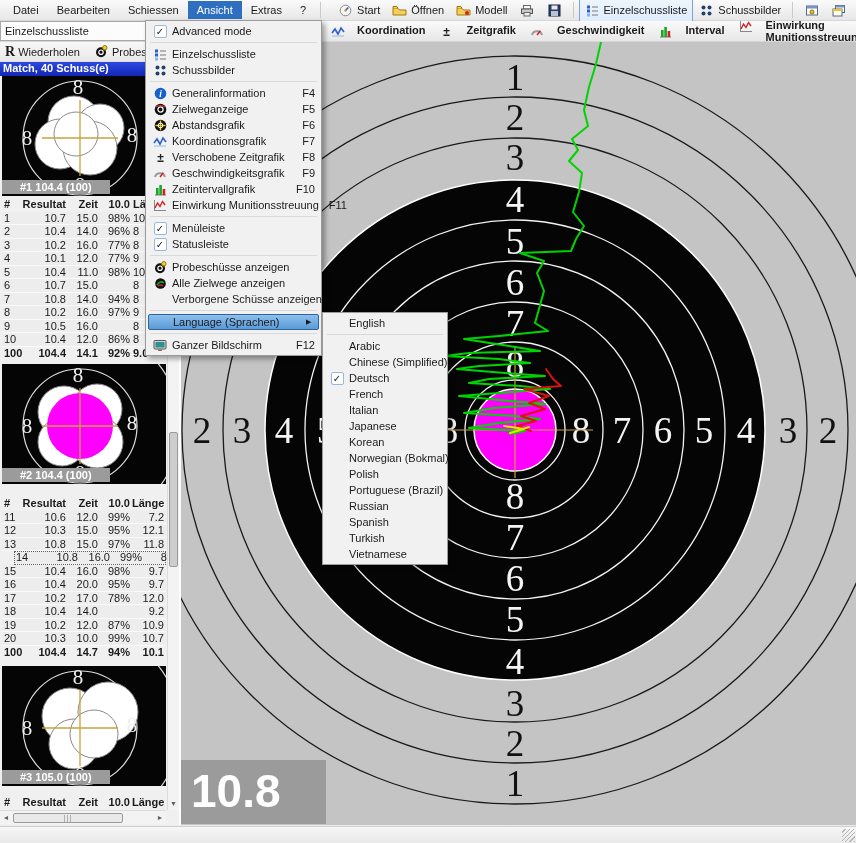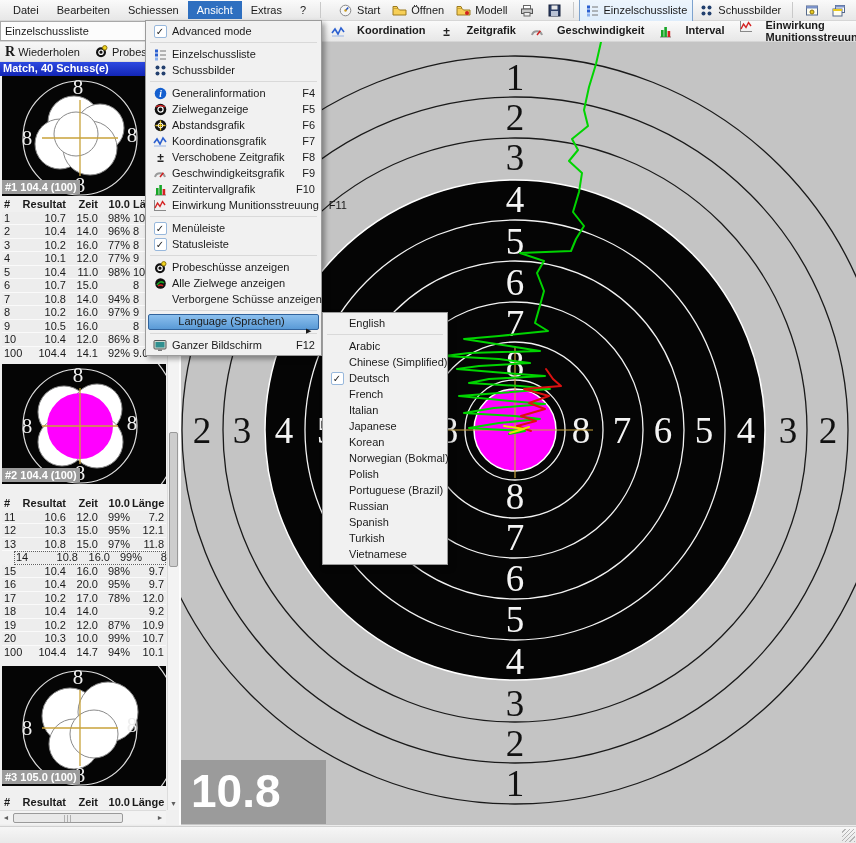--- a/index.html
+++ b/index.html
@@ -19,47 +19,47 @@
   #graphbar{position:absolute;left:330px;top:0;height:20px;display:flex;align-items:center;gap:14px;}
   .gb-btn{display:flex;align-items:flex-start;gap:12px;font-weight:bold;}
   #left-header{position:absolute;left:0;top:21px;width:178px;height:20px;background:#fcfcfc;border:1px solid #a8a8a8;box-sizing:border-box;padding:3px 4px;z-index:2;}
   #left-panel{position:absolute;left:0;top:42px;width:179px;height:783px;background:#f0f0f0;}
   #panel-actions{position:absolute;top:0;left:0;width:167px;height:20px;display:flex;align-items:center;gap:8px;background:linear-gradient(#f7f7f7,#e9e9e9);border-bottom:1px solid #ddd;padding-left:2px;box-sizing:border-box;}
   .pa-btn{display:flex;align-items:center;gap:3px;padding:1px 3px;}
   .r-glyph{font-family:"Liberation Serif",serif;font-weight:bold;font-size:14px;line-height:12px;}
   #match-bar{position:absolute;top:20px;left:0;width:167px;height:14px;background:linear-gradient(#2c49e0,#1326b6);color:#fff;font-weight:bold;padding:0 3px;box-sizing:border-box;white-space:nowrap;overflow:hidden;}
   .thumb{position:absolute;left:2px;width:164px;height:120px;}
   #thumb-1{top:34px;} #thumb-2{top:322px;} #thumb-3{top:624px;}
-  .thumb-label{position:absolute;left:0;bottom:2px;background:#9b9b9b;color:#fff;font-weight:bold;height:14px;line-height:14px;padding:0 3px;white-space:nowrap;margin-top:37px;}
+  .thumb-label{position:absolute;left:0;bottom:2px;background:#9b9b9b;color:#fff;font-weight:bold;height:14px;line-height:14px;padding:0 18px;white-space:nowrap;margin-top:37px;}
   .ttable{position:absolute;left:2px;width:164px;}
   #table-1{top:156px;} #table-2{top:455px;} #table-3{top:754px;}
   .trow{display:grid;grid-template-columns:20px 46px 32px 32px 34px;height:13.5px;line-height:13px;}
   .tcell{text-align:right;padding-right:2px;white-space:nowrap;overflow:hidden;}
   .tcell.c0{text-align:left;padding-left:2px;}
   .thead{font-weight:bold;}
   .tbody{background:#ededed;box-shadow:inset 0 -1px #fafafa;}
-  .ttotal{font-weight:normal;}
+  .ttotal{font-weight:bold;}
   .sel{outline:1px dotted #606060;outline-offset:-1px;margin-left:12px;}
   .red{color:#e02020;margin-top:16px;}
   .lastleft .c4{text-align:left;padding-left:1px;}
   #vscroll{position:absolute;left:167px;top:0;width:12px;height:768px;background:#f3f3f3;border-left:1px solid #dcdcdc;box-sizing:border-box;}
   .sc-arrow{height:12px;width:11px;font-size:7px;line-height:12px;text-align:center;color:#606060;}
   #vthumb{position:absolute;left:1px;top:390px;width:9px;height:135px;background:#cdcdcd;border:1px solid #9a9a9a;border-radius:2px;box-sizing:border-box;}
   #vscroll .sc-bottom{position:absolute;bottom:0;left:0;}
   #hscroll{position:absolute;left:0;top:768px;width:166px;height:14px;background:#f3f3f3;border-top:1px solid #dcdcdc;box-sizing:border-box;display:flex;align-items:center;}
   .sc-arrow-h{width:12px;font-size:7px;text-align:center;color:#606060;flex:none;}
   #hthumb{position:absolute;left:13px;top:1.5px;width:110px;height:10px;background:#e9e9e9;border:1px solid #9a9a9a;border-radius:2px;box-sizing:border-box;text-align:center;font-size:7px;line-height:8px;color:#888;letter-spacing:1px;}
   #hscroll .sc-right{position:absolute;right:0;}
   #main-view{position:absolute;left:179px;top:42px;width:677px;height:783px;border-left:2px solid #fdfdfd;box-sizing:border-box;background:#c4c4c4;}
   #score-box{position:absolute;left:0;top:718px;width:145px;height:64px;background:#9b9b9b;color:#fff;font-size:46px;font-weight:bold;line-height:62px;padding-left:10px;box-sizing:border-box;}
   .menu{position:absolute;background:#f1f1f1;border:1px solid #9b9b9b;box-shadow:3px 3px 5px rgba(0,0,0,.35);padding:2px;box-sizing:border-box;}
   #view-menu{left:145px;top:20px;width:177px;z-index:20;}
   #language-menu{left:322px;top:312px;width:126px;z-index:21;}
   .menu-item{height:16px;display:flex;align-items:center;padding-right:4px;white-space:nowrap;}
-  .menu-item.hl{background:linear-gradient(#8cc0ee,#5a9ad6);border:1px solid #31639c;border-radius:2px;box-sizing:border-box;flex-direction:column;}
+  .menu-item.hl{background:linear-gradient(#8cc0ee,#5a9ad6);border:1px solid #31639c;border-radius:2px;box-sizing:border-box;}
   .mi-gutter{width:24px;flex:none;display:flex;justify-content:center;align-items:center;}
   .mi-check{width:13px;height:13px;border:1px solid #98b8dc;background:#fff;font-size:10px;line-height:12px;text-align:center;border-radius:2px;box-sizing:border-box;}
   .mi-short{margin-left:auto;padding-left:10px;}
   .mi-arrow{margin-left:auto;font-size:7px;width:8px;}
   .menu-sep{height:1px;background:#d9d9d9;margin:3px 2px;}
   #statusbar{position:absolute;left:0;top:826px;width:856px;height:17px;background:linear-gradient(#f6f6f6,#e9e9e9);border-top:1px solid #d0d0d0;box-sizing:border-box;}
   #resize-grip{position:absolute;right:1px;bottom:1px;width:13px;height:13px;background:repeating-linear-gradient(135deg,transparent,transparent 2px,#b5b5b5 2px,#b5b5b5 3px);}
 </style>
 </head>
 <body>

